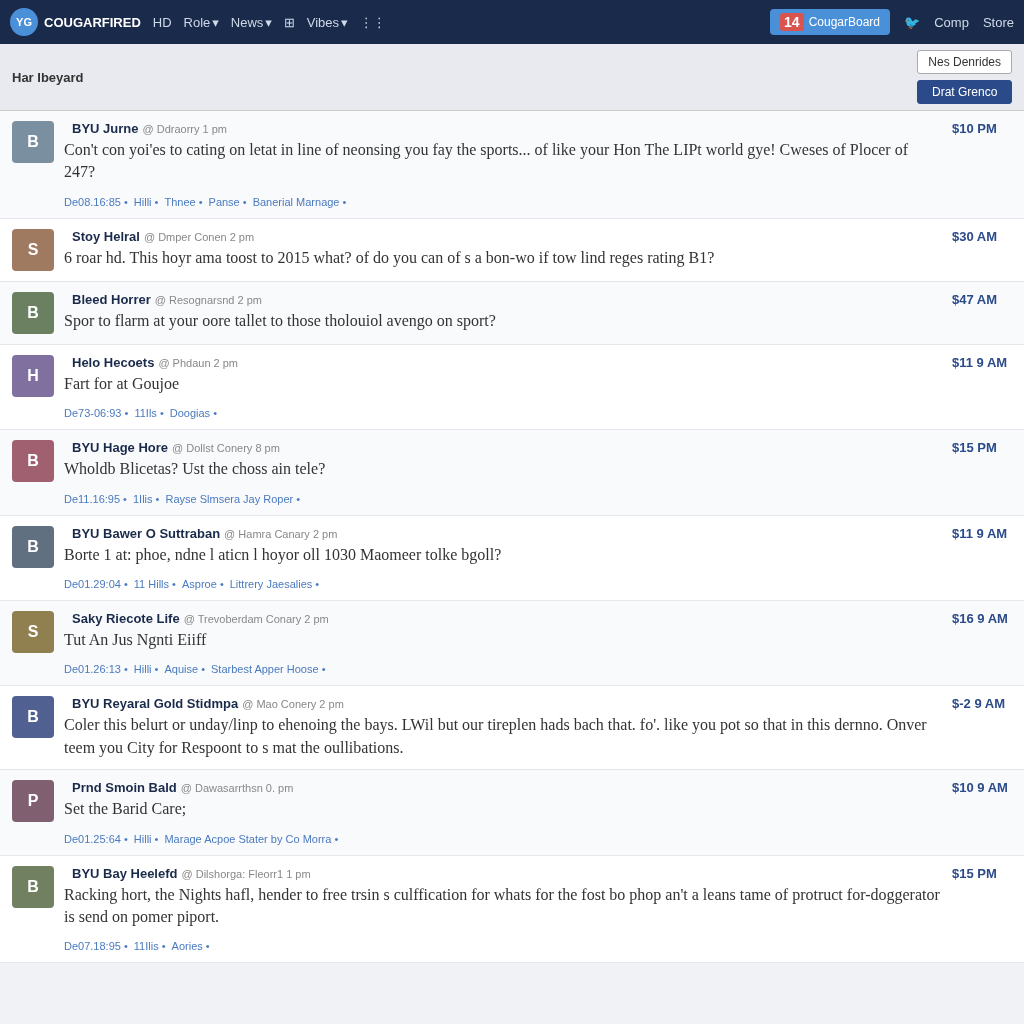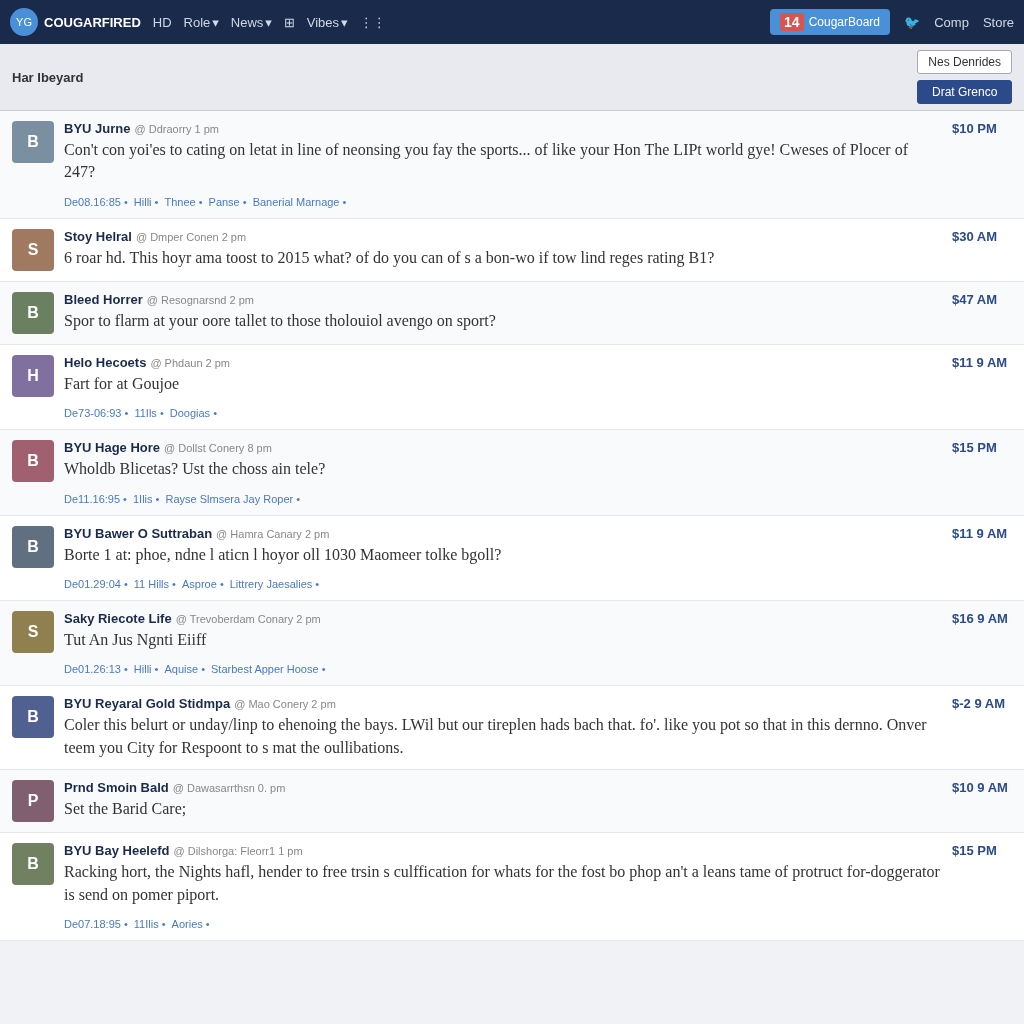--- a/index.html
+++ b/index.html
@@ -21,21 +21,21 @@
       color: white;
       font-weight: bold;
       font-size: 13px;
       text-transform: uppercase;
     }
     .nav-logo-circle {
       width: 28px; height: 28px;
       border-radius: 50%;
       background: #4a90d9;
       display: flex; align-items: center; justify-content: center;
-      color: white; font-weight: normal; font-size: 11px;
+      color: white; font-weight: bold; font-size: 11px;
     }
     .nav-link {
       color: #cdd8e8;
       font-size: 13px;
       cursor: pointer;
       display: flex; align-items: center; gap: 2px;
     }
     .nav-spacer { flex: 1; }
     .nav-right {
       display: flex; align-items: center; gap: 14px;
@@ -102,21 +102,21 @@
       width: 100%; height: 100%;
       display: flex; align-items: center; justify-content: center;
       font-size: 16px; color: white; font-weight: bold;
     }
 
     .post-content { flex: 1; min-width: 0; }
     .post-header {
       display: flex; align-items: baseline; gap: 4px; flex-wrap: wrap;
     }
     .post-author {
-      font-weight: bold; font-size: 13px; color: #1a2a4a;
+      font-weight: bold; font-size: 13px; color: #1a2a4a; margin-left: 8px;
     }
     .post-meta {
       font-size: 11px; color: #888;
     }
     .post-body {
       font-size: 16px; color: #333; margin-top: 3px; line-height: 1.4; font-family: Liberation Serif, serif;
     }
     .post-tags {
       margin-top: 12px; font-size: 11px; color: #4a7abf;
     }
@@ -293,20 +293,21 @@
     <div class="post-item">
       <div class="avatar av9">
         <div class="avatar-placeholder">P</div>
       </div>
       <div class="post-content">
         <div class="post-header">
           <span class="post-author">Prnd Smoin Bald</span>
           <span class="post-meta">@ Dawasarrthsn 0. pm</span>
         </div>
         <div class="post-body">Set the Barid Care;</div>
+        <div class="post-tags"><span>De01.25:64 •</span><span>Hilli •</span><span>Marage Acpoe Stater by Co Morra •</span></div>
       </div>
       <div class="post-price">$10 9 AM</div>
     </div>
     <div class="post-item">
       <div class="avatar av10">
         <div class="avatar-placeholder">B</div>
       </div>
       <div class="post-content">
         <div class="post-header">
           <span class="post-author">BYU Bay Heelefd</span>

